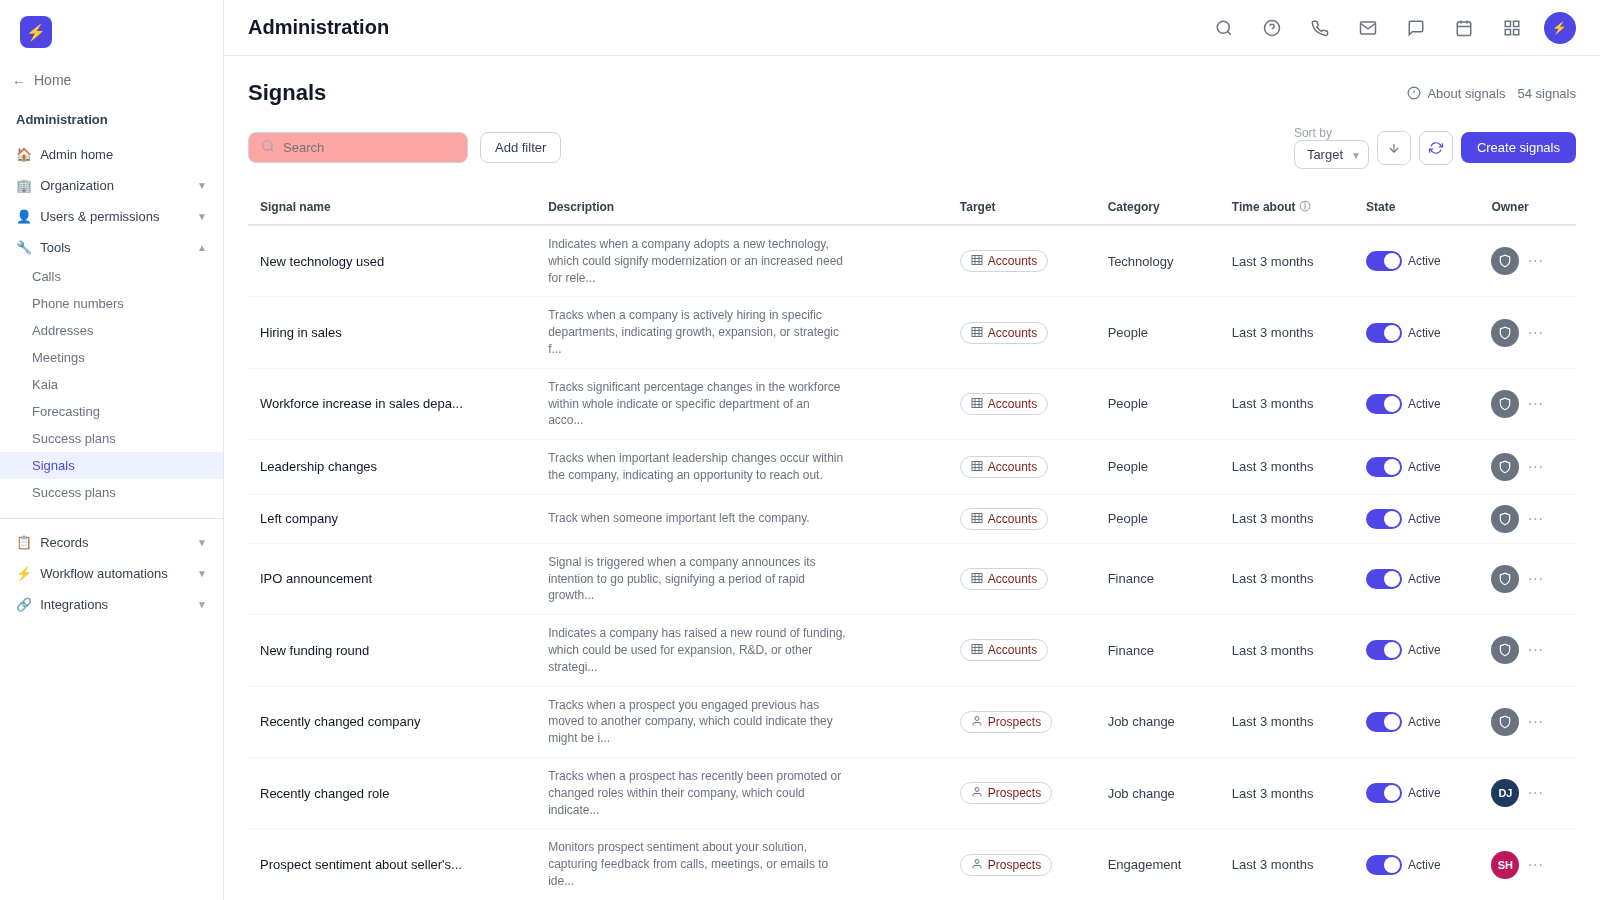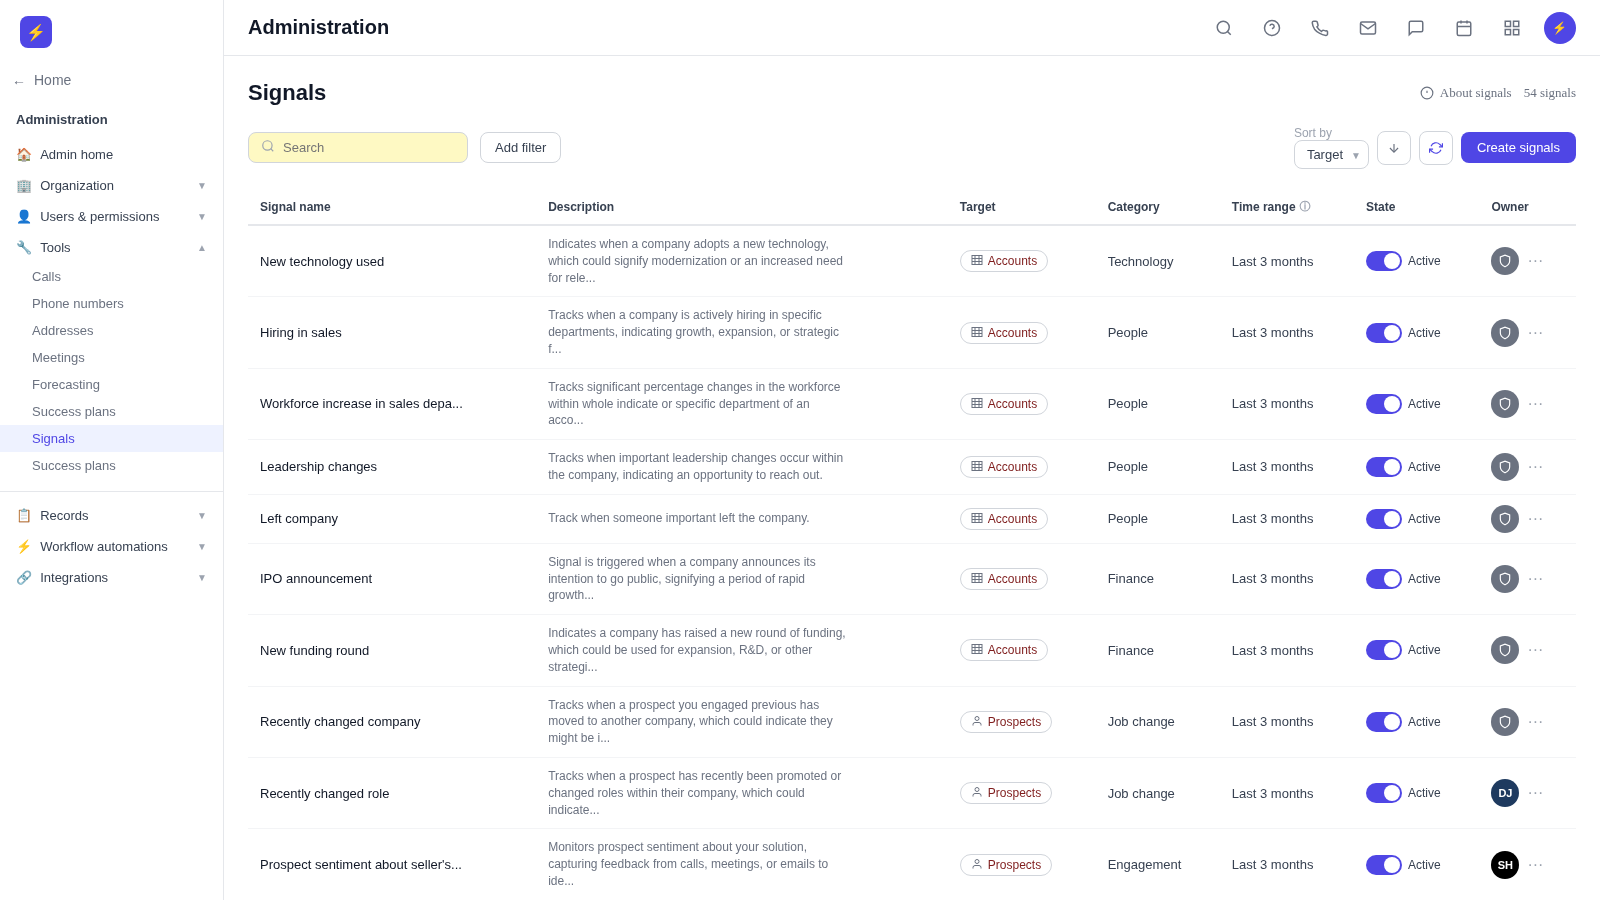--- a/index.html
+++ b/index.html
@@ -99,40 +99,40 @@
     }
 
     .page-header {
       display: flex; align-items: center; justify-content: space-between;
       margin-bottom: 20px;
     }
     .page-title {
       font-size: 22px; font-weight: 600; color: #111827;
     }
     .page-header-right {
-      display: flex; align-items: flex-end; gap: 12px; font-family: Liberation Serif, serif;
+      display: flex; align-items: flex-end; gap: 12px;
     }
     .about-signals {
       display: flex; align-items: center; gap: 6px;
       font-size: 13px; color: #6b7280; cursor: pointer;
     }
     .signals-count {
       font-size: 13px; color: #6b7280;
     }
 
     
     .toolbar {
       display: flex; align-items: center; gap: 12px;
       margin-bottom: 20px;
     }
     .search-box {
       display: flex; align-items: center;
       border: 1px solid #d1d5db; border-radius: 8px;
       padding: 6px 12px; gap: 8px;
-      background: #fef9c3; width: 220px;
+      background: #fca5a5; width: 220px;
     }
     .search-box input {
       border: none; outline: none; font-size: 13px; color: #374151; width: 100%;
       background: transparent;
     }
     .search-icon { color: #9ca3af; font-size: 14px; }
     .add-filter-btn {
       padding: 7px 14px;
       border: 1px solid #d1d5db; border-radius: 8px;
       background: #fff; font-size: 13px; color: #374151;
@@ -275,20 +275,23 @@
       <span>Calls</span>
     </div>
     <div class="sidebar-sub-item">
       <span>Phone numbers</span>
     </div>
     <div class="sidebar-sub-item">
       <span>Addresses</span>
     </div>
     <div class="sidebar-sub-item">
       <span>Meetings</span>
+    </div>
+    <div class="sidebar-sub-item">
+      <span>Kaia</span>
     </div>
     <div class="sidebar-sub-item">
       <span>Forecasting</span>
     </div>
     <div class="sidebar-sub-item">
       <span>Success plans</span>
     </div>
     <div class="sidebar-sub-item active">
       <span>Signals</span>
     </div>
@@ -434,21 +437,21 @@
 
     <table class="signals-table">
       <thead>
         <tr>
           <th>Signal name</th>
           <th>Description</th>
           <th>Target</th>
           <th>Category</th>
           <th>
             <div class="th-with-icon">
-              <span>Time range</span>
+              <span>Time about</span>
               <span class="info-icon">ⓘ</span>
             </div>
           </th>
           <th>State</th>
           <th>Owner</th>
         </tr>
       </thead>
       <tbody id="table-body">
       <tr>
       <td>
@@ -841,21 +844,21 @@
         <span class="timerange-text">Last 3 months</span>
       </td>
       <td>
         <div class="toggle-wrap">
           <div class="toggle"></div>
           <span class="state-text">Active</span>
         </div>
       </td>
       <td>
         <div style="display:flex; align-items:center; gap:8px;">
-          <div class="owner-avatar" style="background:#000000;">SH</div>
+          <div class="owner-avatar" style="background:#be185d;">SH</div>
           <span class="more-btn">···</span>
         </div>
       </td>
     </tr>
         </tbody>
     </table>
   </div>
 </div>
 
 </body></html>

